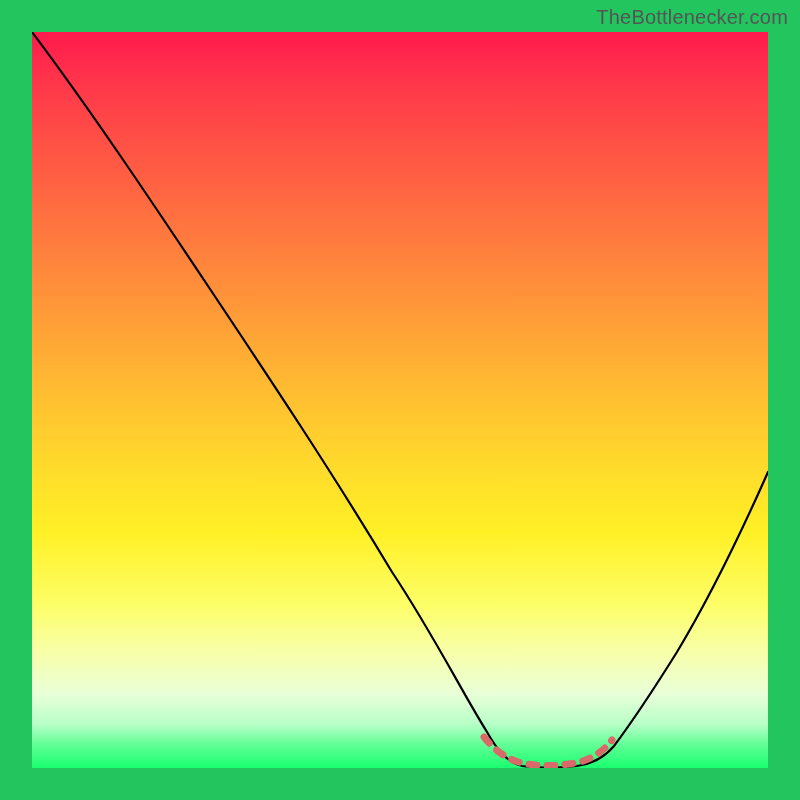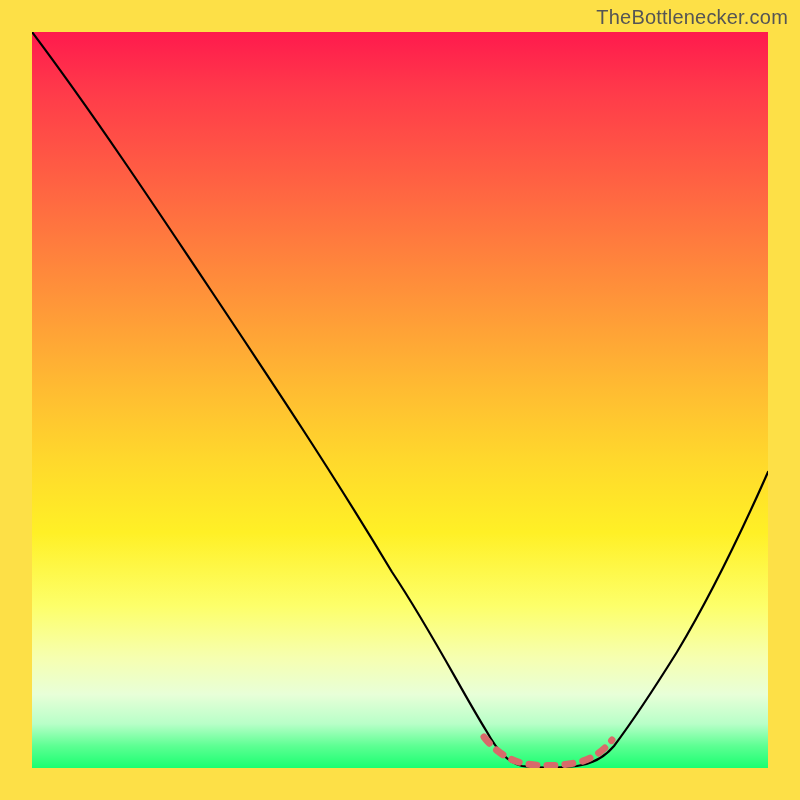--- a/index.html
+++ b/index.html
@@ -8,21 +8,21 @@
     width: 800px;
     height: 800px;
     background: #000;
     overflow: hidden;
     font-family: Arial, Helvetica, sans-serif;
   }
   .frame {
     position: relative;
     width: 800px;
     height: 800px;
-    background: #fde047;
+    background: #22c55e;
   }
   .plot-area {
     position: absolute;
     left: 32px;
     top: 32px;
     width: 736px;
     height: 736px;
     overflow: hidden;
   }
   .gradient-bg {

